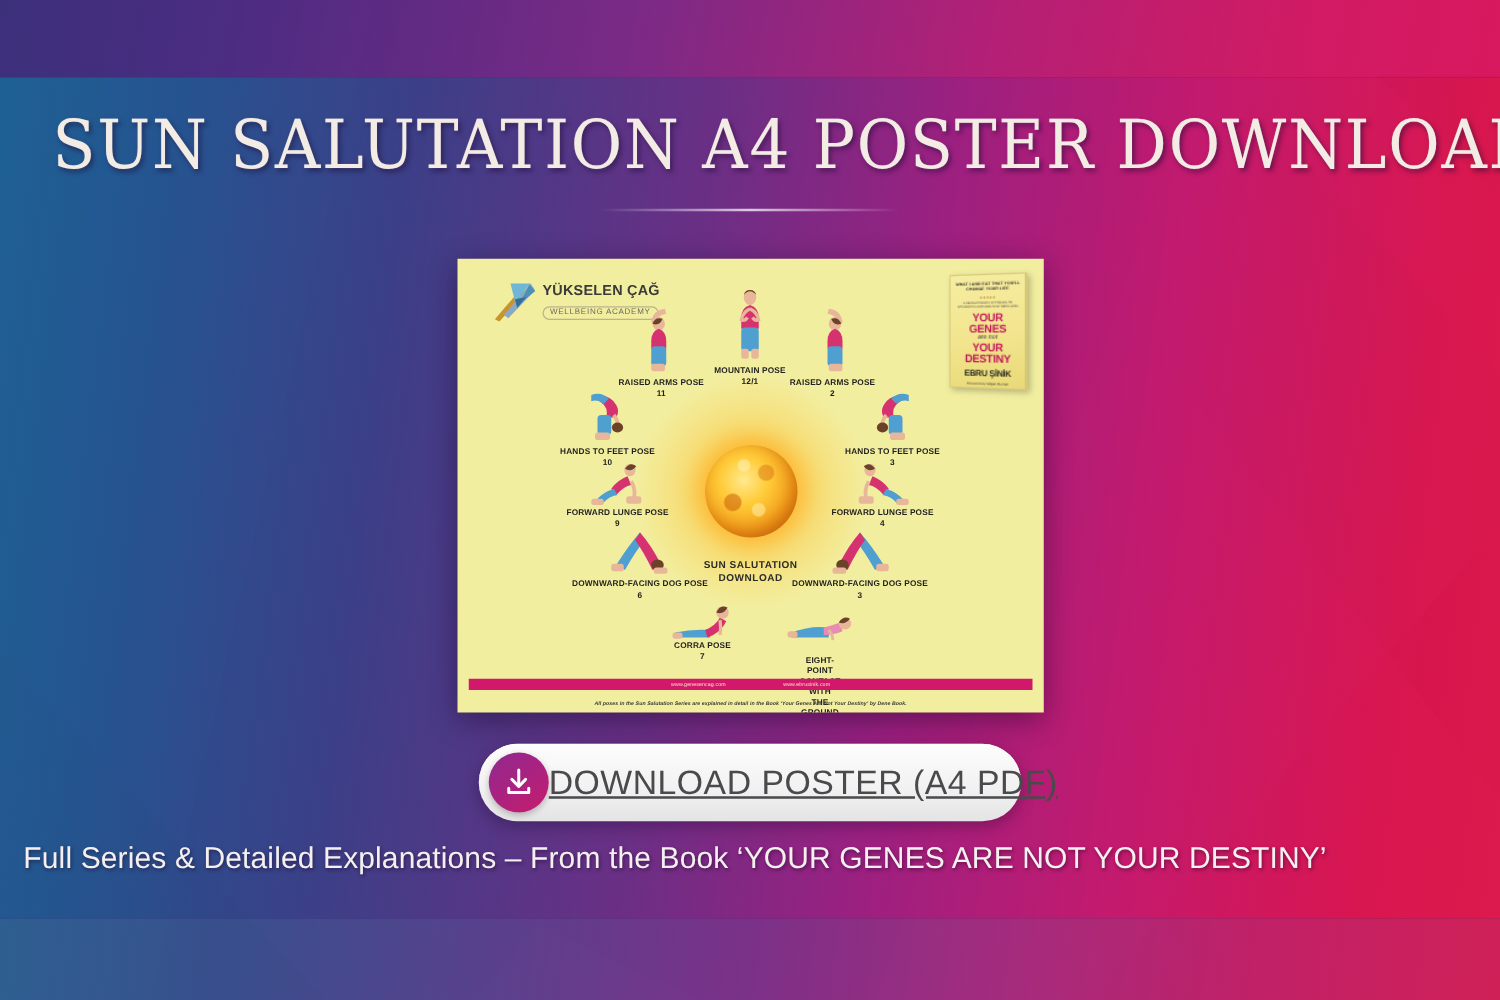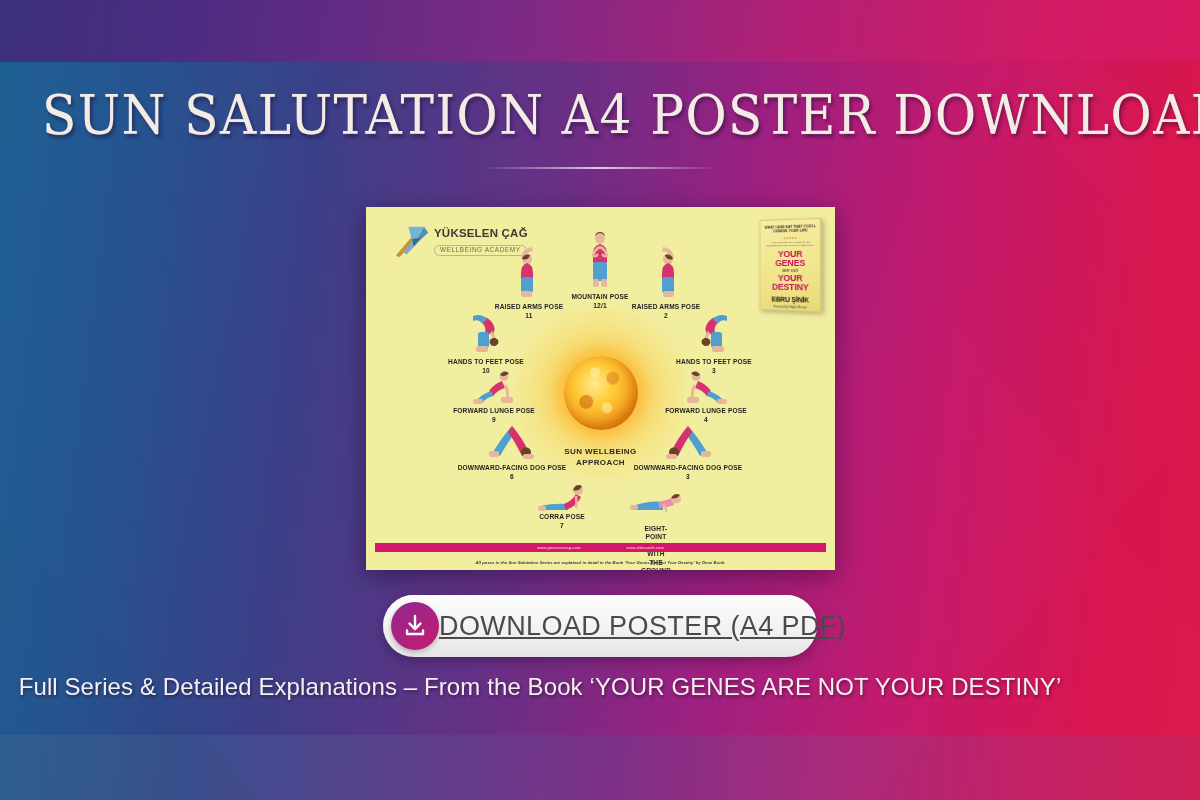--- a/index.html
+++ b/index.html
@@ -202,22 +202,22 @@
         <div class="bk-fore">Foreword by Nilgün Mercan</div>
       </div>
     </div>
 
     <div id="sun">
       <div id="sun-glow"></div>
       <div id="sun-disc"></div>
     </div>
 
     <div id="sun-caption">
-      <span>SUN WELLBEING</span><br>
-      <span>APPROACH</span>
+      <span>SUN SALUTATION</span><br>
+      <span>DOWNLOAD</span>
     </div>
 
     <div class="pose" style="left:234px; top:24px;">
       <svg class="fig" style="top:0" width="26" height="58" viewBox="0 0 26 58">
         <ellipse cx="13" cy="7" rx="5" ry="6" fill="#e8b79a"></ellipse>
           <path d="M8 5q5-6 10 0q-1-4-5-4q-4 0-5 4z" fill="#6b4228"></path>
         <path d="M13 13 q-7 2 -7 10 l0 9 l14 0 l0-9 q0-8 -7-10z" fill="#d6326f"></path>
         <path d="M13 16 q-6 3 -7 9 q3 1 5-2" fill="none" stroke="#e8b79a" stroke-width="2.6"></path>
         <path d="M13 16 q6 3 7 9 q-3 1 -5-2" fill="none" stroke="#e8b79a" stroke-width="2.6"></path>
         <rect x="6" y="31" width="14" height="19" rx="3" fill="#4f9fd1"></rect>

